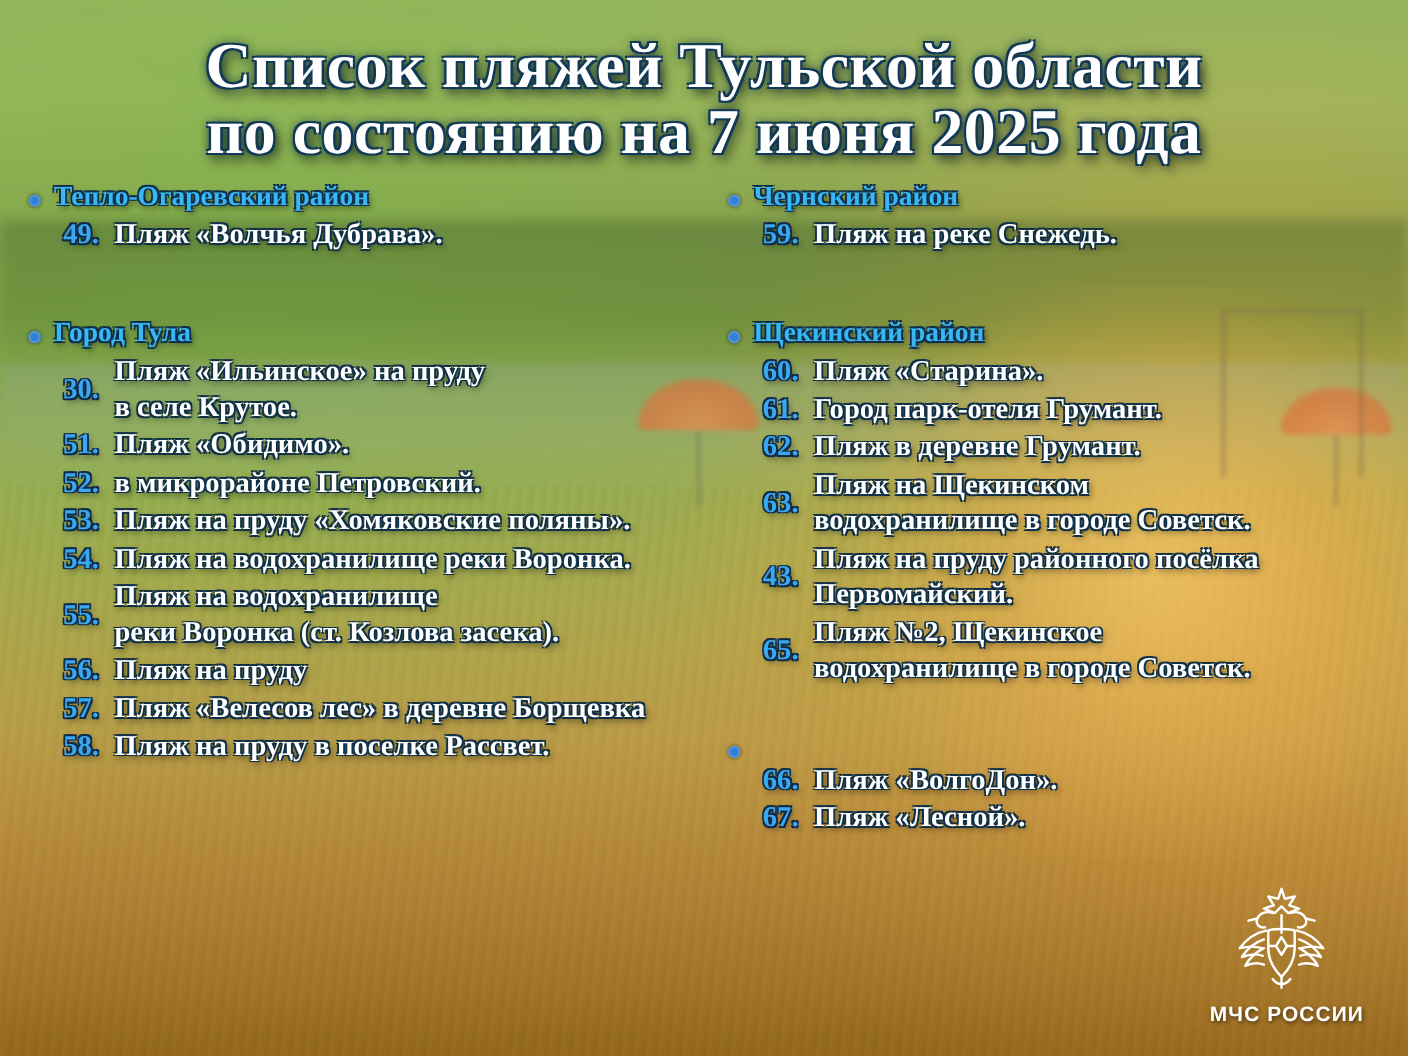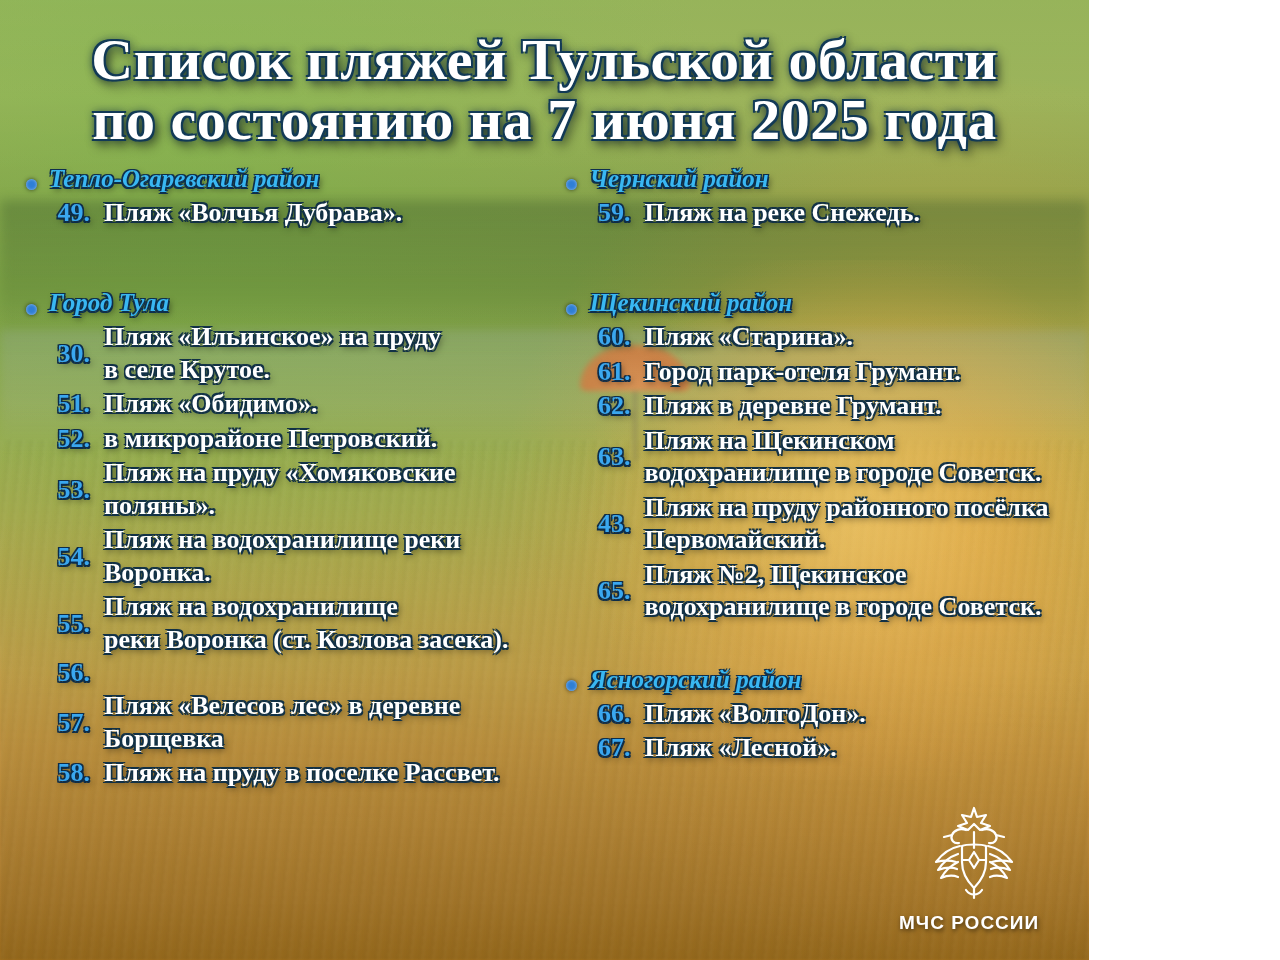--- a/index.html
+++ b/index.html
@@ -7,21 +7,21 @@
     padding: 0;
   }
   body {
     width: 1280px;
     height: 960px;
     overflow: hidden;
     font-family: "Liberation Serif", serif;
   }
   .poster {
     position: relative;
-    width: 1089px;
+    width: 1280px;
     height: 960px;
     overflow: hidden;
     
     background:
       radial-gradient(circle at 88% 55%, rgba(255,170,60,0.55) 0%, rgba(255,170,60,0.0) 42%),
       radial-gradient(circle at 18% 20%, rgba(120,180,70,0.55) 0%, rgba(120,180,70,0.0) 45%),
       linear-gradient(180deg,
         #8fae4e 0%,
         #97b053 10%,
         #879f48 22%,
@@ -143,24 +143,23 @@
   .col {
     width: 50%;
     box-sizing: border-box;
   }
   .col-right {
     padding-left: 18px;
   }
 
   .region {
     display: flex;
-    align-items: center;
+    align-items: flex-start;
     gap: 12px;
     margin: 0 0 4px 0;
-    font-style: italic;
   }
   .region .bullet {
     flex: 0 0 auto;
     width: 11px;
     height: 11px;
     border-radius: 50%;
     background: #2f7fd6;
     box-shadow: 0 0 4px rgba(0,0,0,0.6), inset 0 0 3px rgba(255,255,255,0.5);
     margin-top: 12px;
   }
@@ -216,21 +215,21 @@
   }
   .gap-m { height: 40px; }
   .gap-l { height: 58px; }
 
   
   .logo {
     position: absolute;
     right: 40px;
     bottom: 26px;
     width: 150px;
-    text-align: left;
+    text-align: right;
     color: #ffffff;
   }
   .logo svg { display: block; margin: 0 auto; }
   .logo-text {
     font-family: "Liberation Sans", sans-serif;
     font-weight: bold;
     font-size: 19px;
     letter-spacing: 1px;
     margin-top: 4px;
     text-shadow: 1px 2px 4px rgba(0,0,0,0.55);
@@ -328,20 +327,21 @@
         <span class="num">55.</span>
         <span class="text">
           <span>Пляж на водохранилище</span>
           <span class="l2">реки Воронка (ст. Козлова засека).</span>
         </span>
       </div>
 
       <div class="entry">
         <span class="num">56.</span>
         <span class="text">
+          <span>Пляж на пруду</span>
         </span>
       </div>
 
       <div class="entry">
         <span class="num">57.</span>
         <span class="text">
           <span>Пляж «Велесов лес» в деревне Борщевка</span>
         </span>
       </div>
 
@@ -417,21 +417,20 @@
         <span class="text">
           <span>Пляж №2, Щекинское</span>
           <span class="l2">водохранилище в городе Советск.</span>
         </span>
       </div>
 
       <div class="gap-m"></div>
 
       <div class="region">
         <span class="bullet"></span>
-        <span class="region-name">Ясногорский район</span>
       </div>
 
       <div class="entry">
         <span class="num">66.</span>
         <span class="text">
           <span>Пляж «ВолгоДон».</span>
         </span>
       </div>
 
       <div class="entry">

